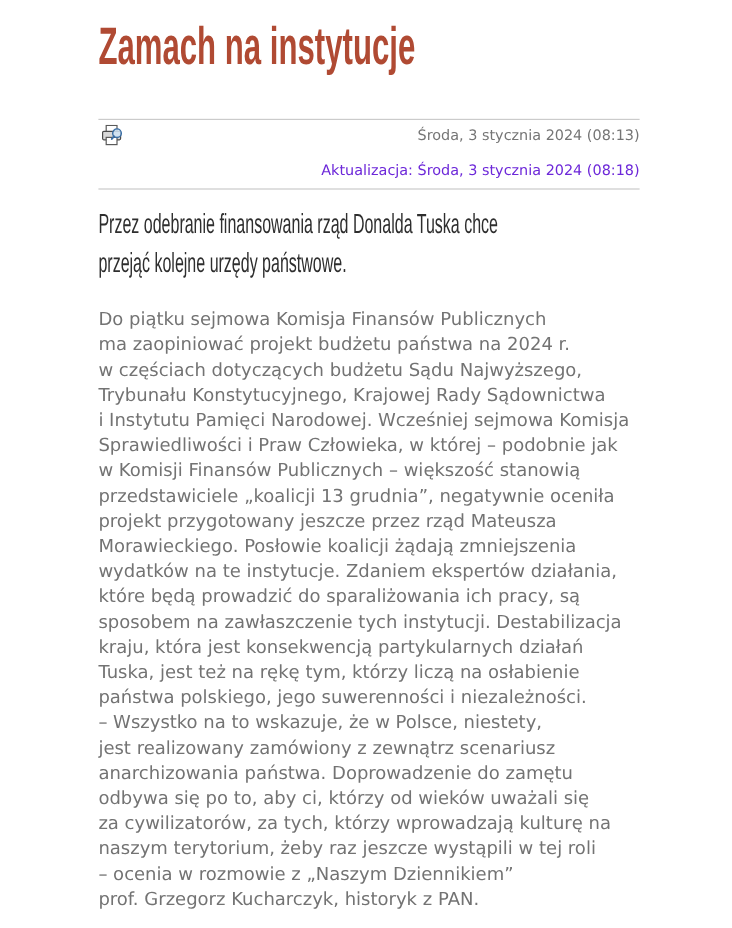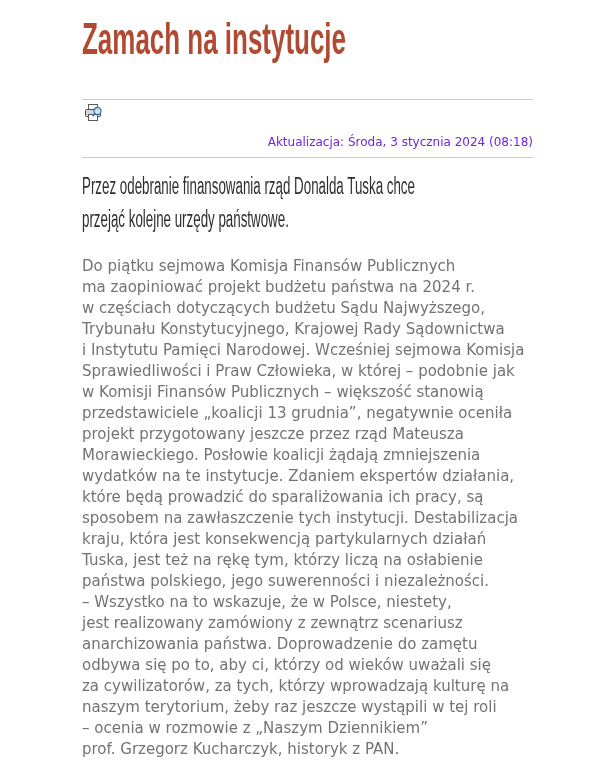--- a/index.html
+++ b/index.html
@@ -78,20 +78,21 @@
       <svg width="20" height="18" viewBox="0 0 20 18" aria-hidden="true">
         <rect x="4.5" y="0.5" width="9" height="6" fill="#ffffff" stroke="#5a5a5a"></rect>
         <rect x="1.5" y="5.5" width="15" height="7" rx="1" fill="#d8d8d8" stroke="#4a4a4a"></rect>
         <rect x="4.5" y="10.5" width="9" height="6" fill="#ffffff" stroke="#5a5a5a"></rect>
         <circle cx="13.5" cy="7" r="3.6" fill="#cfe3f5" fill-opacity="0.85" stroke="#3a6ea5" stroke-width="1.2"></circle>
         <line x1="11" y1="9.6" x2="9.2" y2="11.8" stroke="#3a6ea5" stroke-width="1.6" stroke-linecap="round"></line>
       </svg>
     </span>
   </button>
 
+  <div class="meta-date published">Środa, 3 stycznia 2024 (08:13)</div>
 
   <div class="meta-date updated">Aktualizacja: Środa, 3 stycznia 2024 (08:18)</div>
 
   <hr class="divider divider-bottom">
 
   <p class="article-lead">Przez odebranie finansowania rząd Donalda Tuska chce
 przejąć kolejne urzędy państwowe.</p>
 
   <p class="article-body">Do piątku sejmowa Komisja Finansów Publicznych
 ma zaopiniować projekt budżetu państwa na 2024 r.

